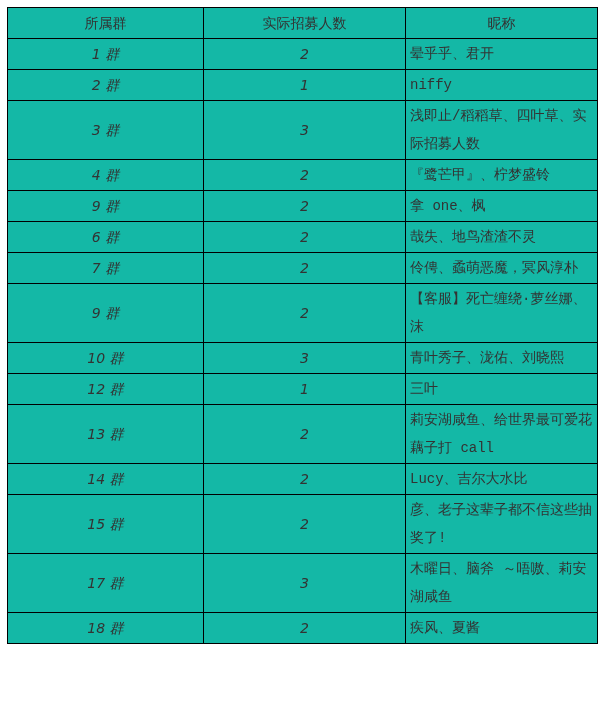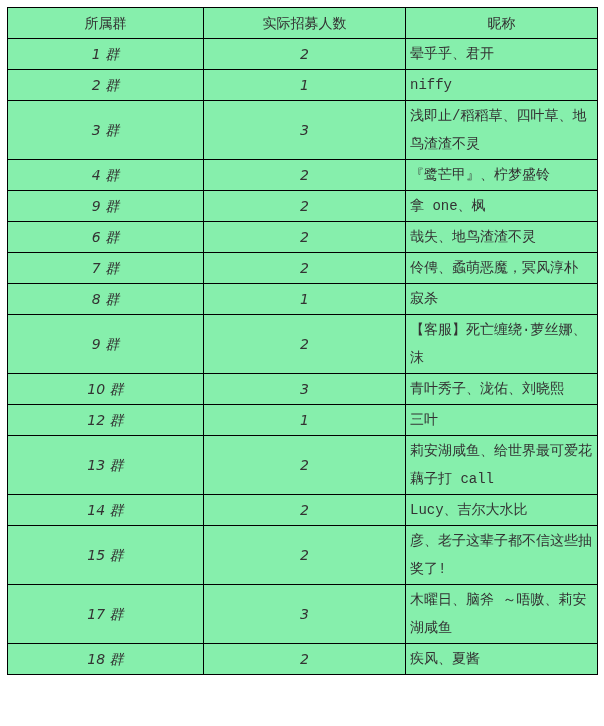--- a/index.html
+++ b/index.html
@@ -21,21 +21,21 @@
     width: 590px;
     color: #333333;
     font-size: 14px;
   }
   table.recruit-table col.c-group  { width: 196px; }
   table.recruit-table col.c-count  { width: 202px; }
   table.recruit-table col.c-nick   { width: 192px; }
   table.recruit-table th,
   table.recruit-table td {
     border: 1px solid #000000;
-    background: #86efac;
+    background: #14b8a6;
     font-weight: normal;
     vertical-align: middle;
     line-height: 28px;
     padding: 1px 4px;
     box-sizing: border-box;
     word-break: break-all;
   }
   table.recruit-table th {
     height: 24px;
     text-align: center;
@@ -78,46 +78,41 @@
     <td class="cell-nick">晕乎乎、君开</td>
   </tr>
         <tr>
     <td class="cell-group">2 群</td>
     <td class="cell-count">1</td>
     <td class="cell-nick">niffy</td>
   </tr>
         <tr>
     <td class="cell-group">3 群</td>
     <td class="cell-count">3</td>
-    <td class="cell-nick">浅即止/稻稻草、四叶草、地鸟渣渣不灵</td>
+    <td class="cell-nick">浅即止/稻稻草、四叶草、实际招募人数</td>
   </tr>
         <tr>
     <td class="cell-group">4 群</td>
     <td class="cell-count">2</td>
     <td class="cell-nick">『鹭芒甲』、柠梦盛铃</td>
   </tr>
         <tr>
     <td class="cell-group">9 群</td>
     <td class="cell-count">2</td>
     <td class="cell-nick">拿 one、枫</td>
   </tr>
         <tr>
     <td class="cell-group">6 群</td>
     <td class="cell-count">2</td>
     <td class="cell-nick">哉失、地鸟渣渣不灵</td>
   </tr>
         <tr>
     <td class="cell-group">7 群</td>
     <td class="cell-count">2</td>
     <td class="cell-nick">伶俜、蟊萌恶魔，冥风淳朴</td>
-  </tr>
-        <tr>
-    <td class="cell-group">8 群</td>
-    <td class="cell-count">1</td>
-    <td class="cell-nick">寂杀</td>
   </tr>
         <tr>
     <td class="cell-group">9 群</td>
     <td class="cell-count">2</td>
     <td class="cell-nick">【客服】死亡缠绕·萝丝娜、沫</td>
   </tr>
         <tr>
     <td class="cell-group">10 群</td>
     <td class="cell-count">3</td>
     <td class="cell-nick">青叶秀子、泷佑、刘晓熙</td>

